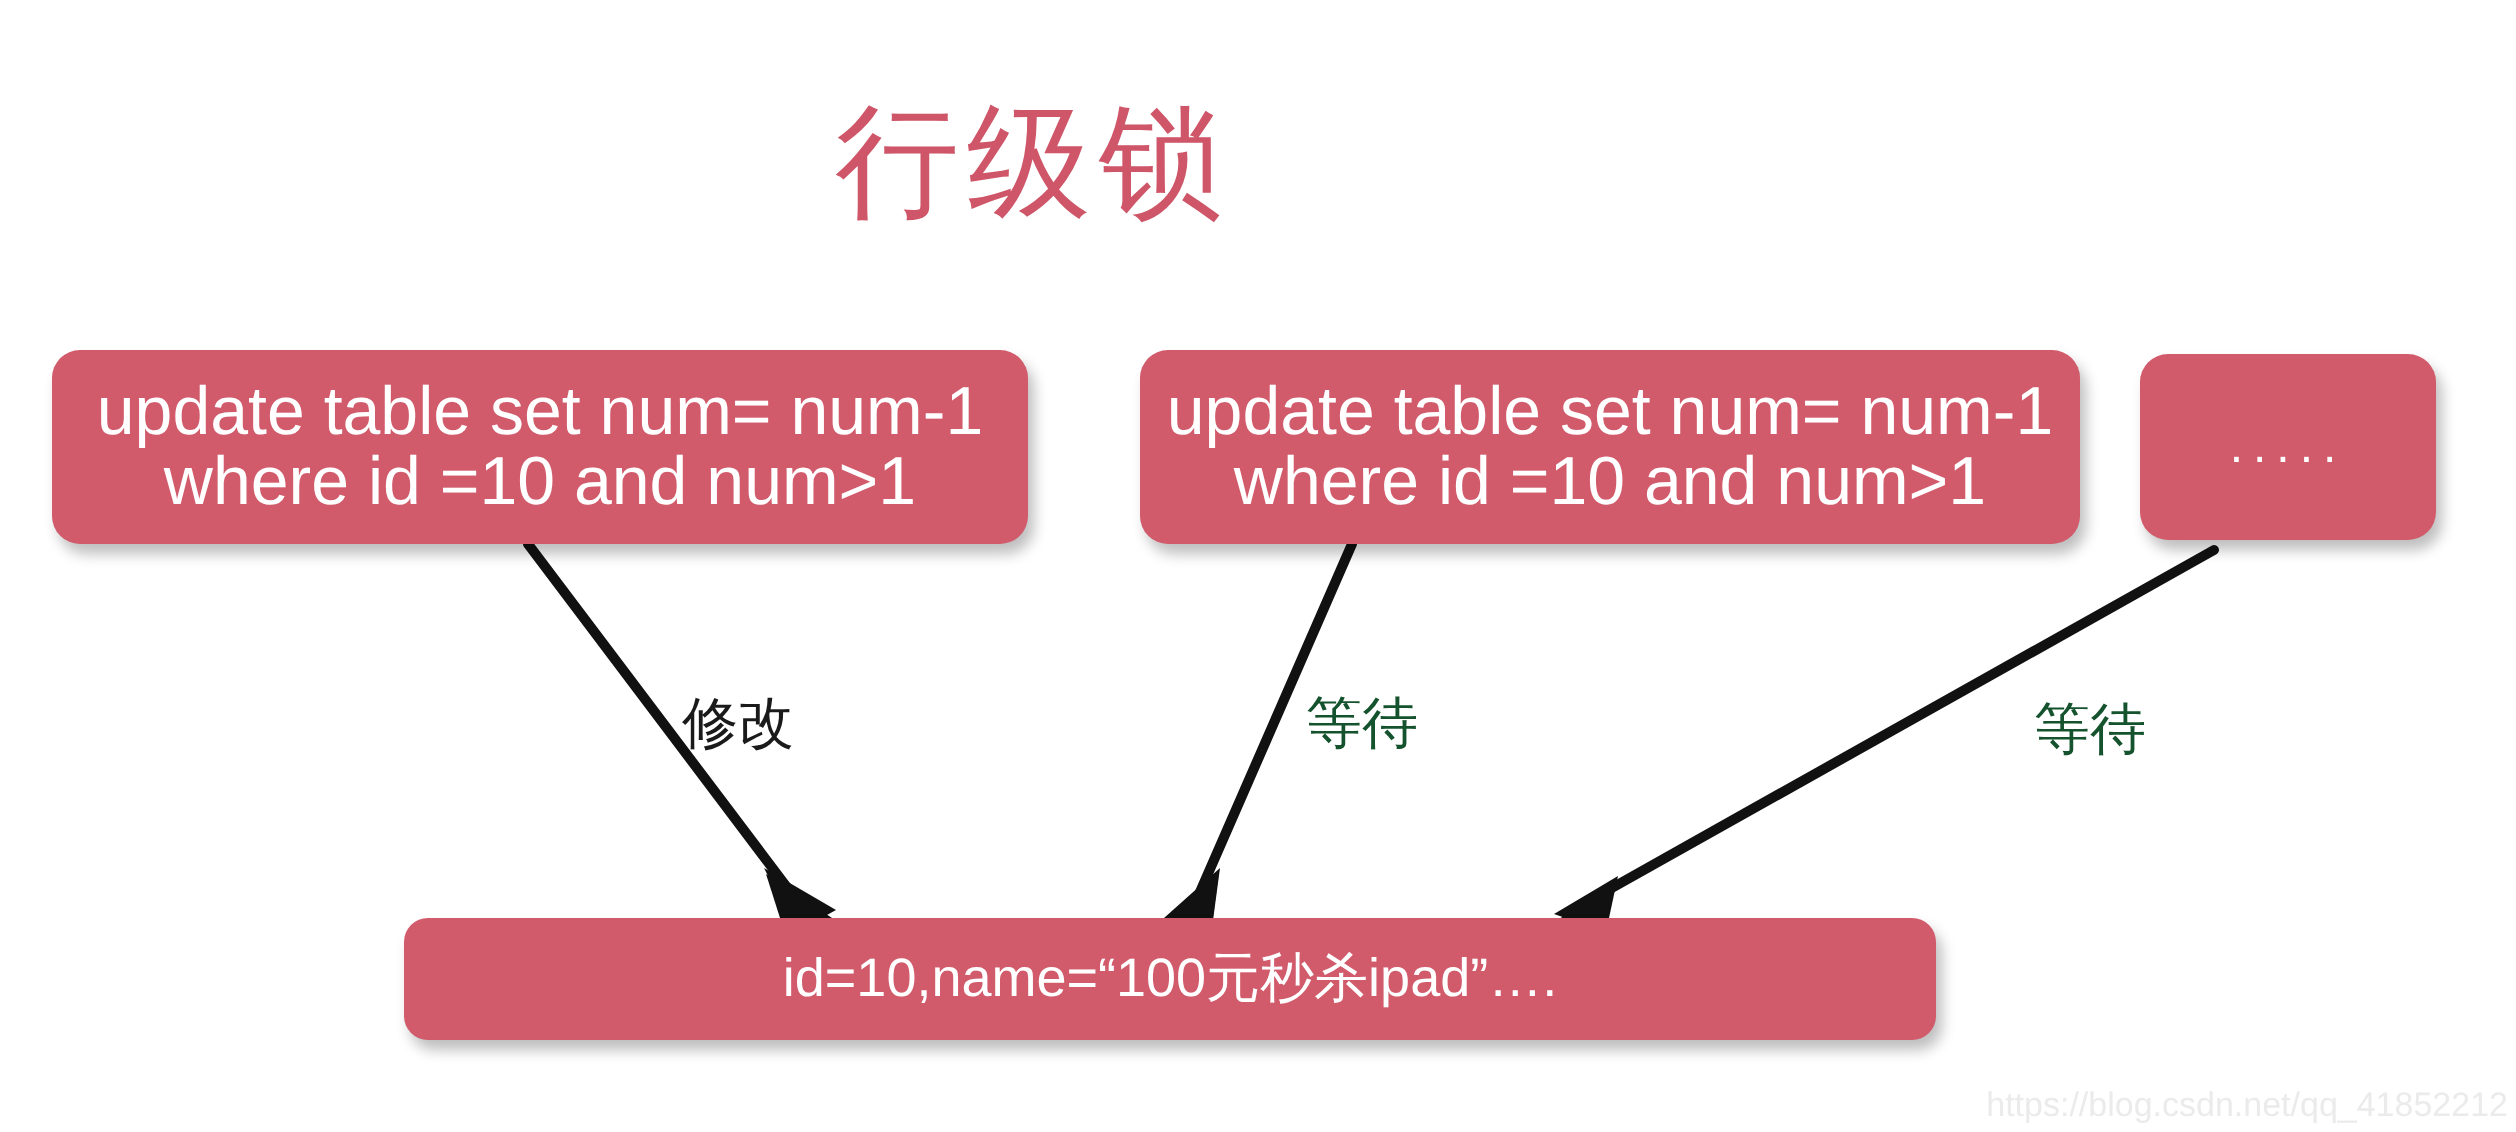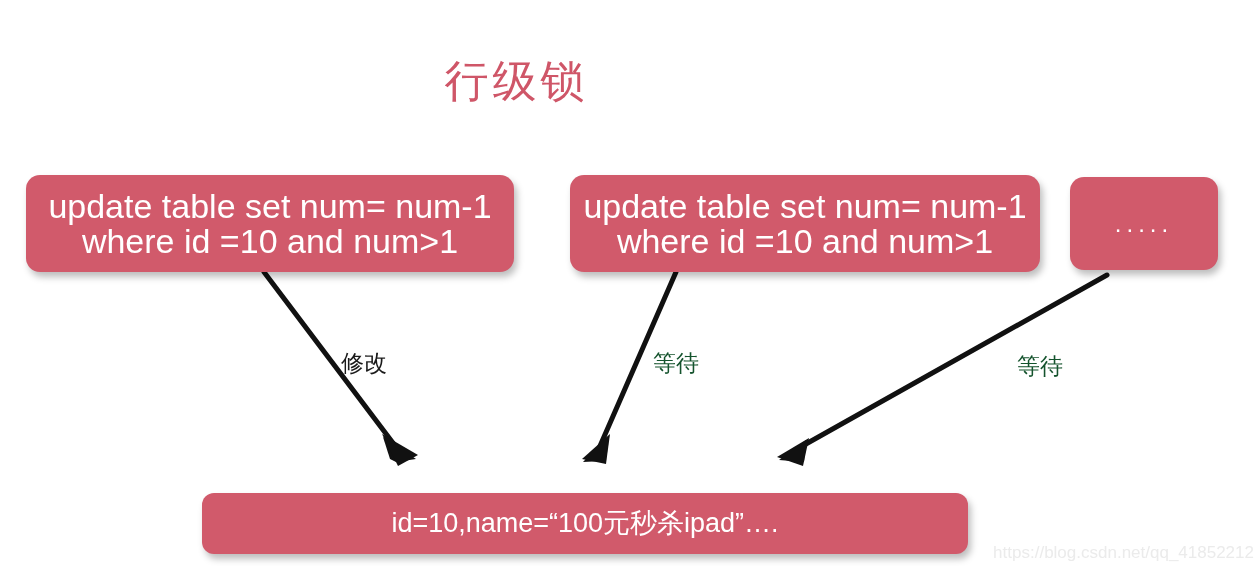--- a/index.html
+++ b/index.html
@@ -18,21 +18,21 @@
     overflow: hidden;
   }
 
   
   .title {
     position: absolute;
     left: 0;
     top: 44px;
     width: 1033px;
     text-align: center;
-    font-size: 44px;
+    font-size: 62px;
     line-height: 74px;
     letter-spacing: 4px;
     color: #cf5668;
     font-family: "DejaVu Sans", "Liberation Sans", sans-serif;
     font-weight: 400;
     white-space: nowrap;
   }
 
   
   .node {
@@ -51,37 +51,37 @@
     box-sizing: border-box;
     padding: 4px 10px;
     white-space: pre-line;
   }
 
   #node-tx1 { left: 26px;   top: 175px; width: 488px; height: 97px; }
   #node-tx2 { left: 570px;  top: 175px; width: 470px; height: 97px; }
   #node-tx3 { left: 1070px; top: 177px; width: 148px; height: 93px;
               font-size: 24px; letter-spacing: 5px; }
   #node-row { left: 202px;  top: 459px; width: 766px; height: 61px;
-              font-size: 27px; border-radius: 12px; margin-top: 34px; }
+              font-size: 27px; border-radius: 12px; }
 
   
   #arrows {
     position: absolute;
     left: 0;
     top: 0;
     width: 1258px;
     height: 566px;
     pointer-events: none;
   }
 
   
   .edge-label {
     position: absolute;
-    font-family: Liberation Sans, sans-serif;
-    font-size: 23px;
+    font-family: Liberation Serif, serif;
+    font-size: 28px;
     line-height: 36px;
     white-space: nowrap;
   }
   .edge-label.black { color: #1a1a1a; }
   .edge-label.red   { color: #14532d; }
 
   #label-modify { left: 341px; top: 345px; }
   #label-wait-1 { left: 653px; top: 345px; }
   #label-wait-2 { left: 1017px; top: 348px; }
 

